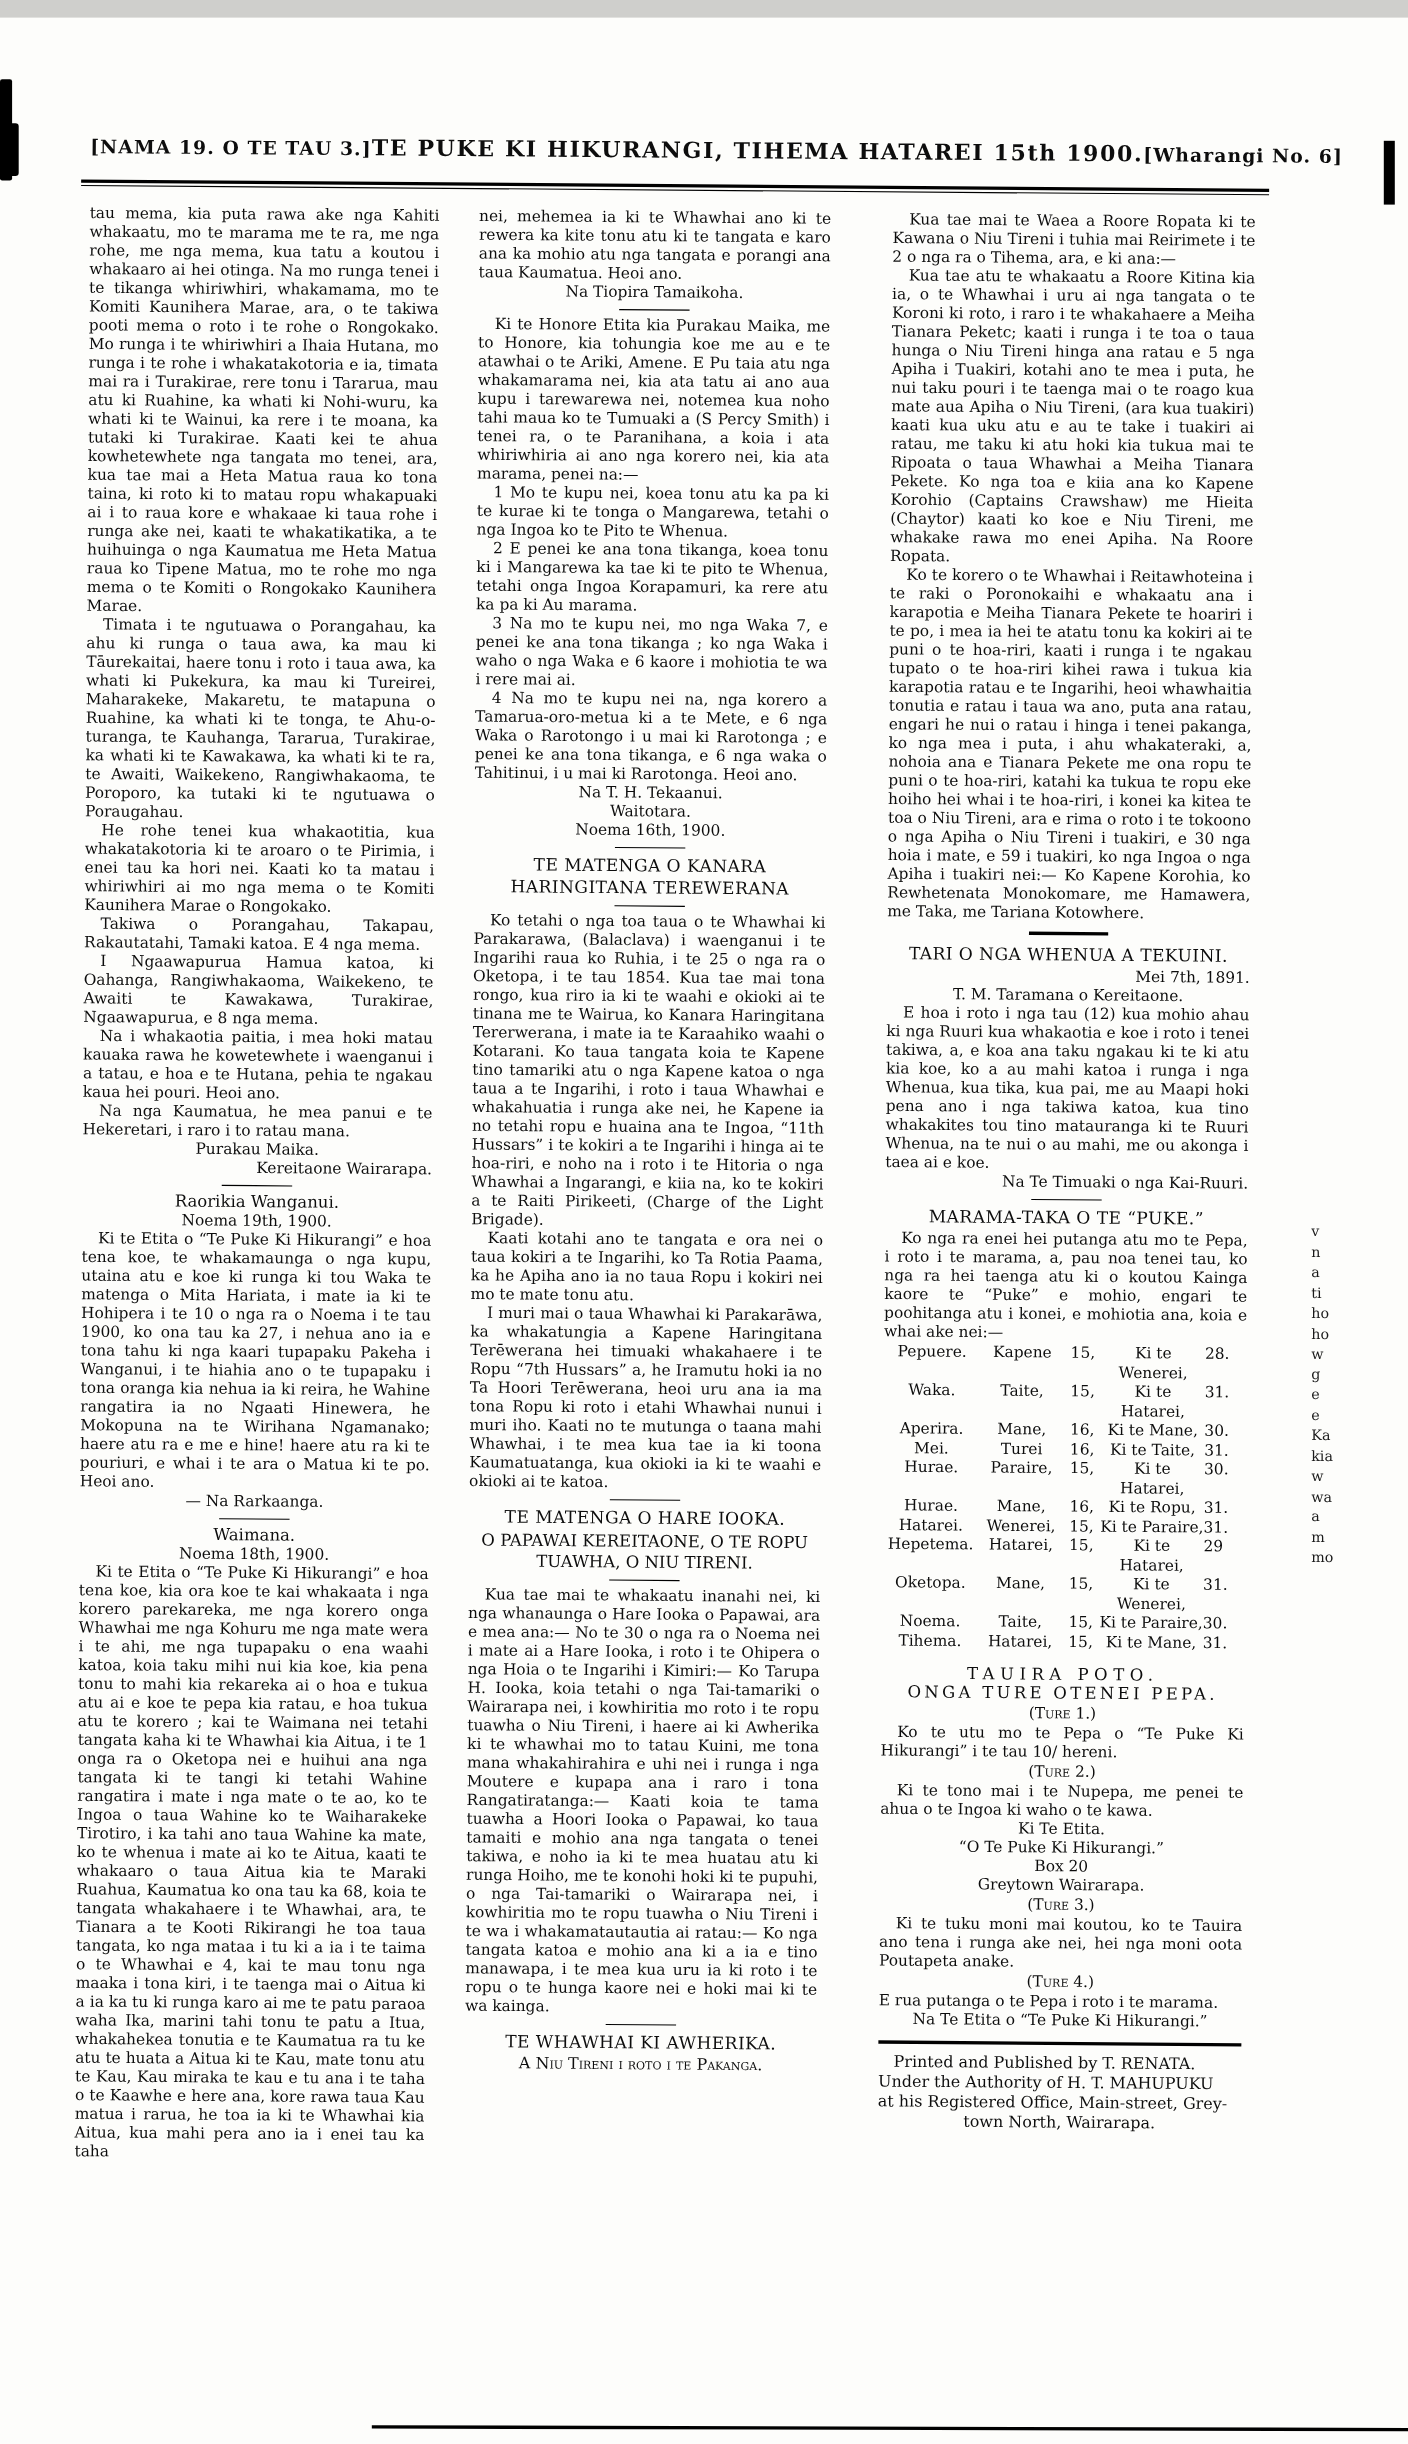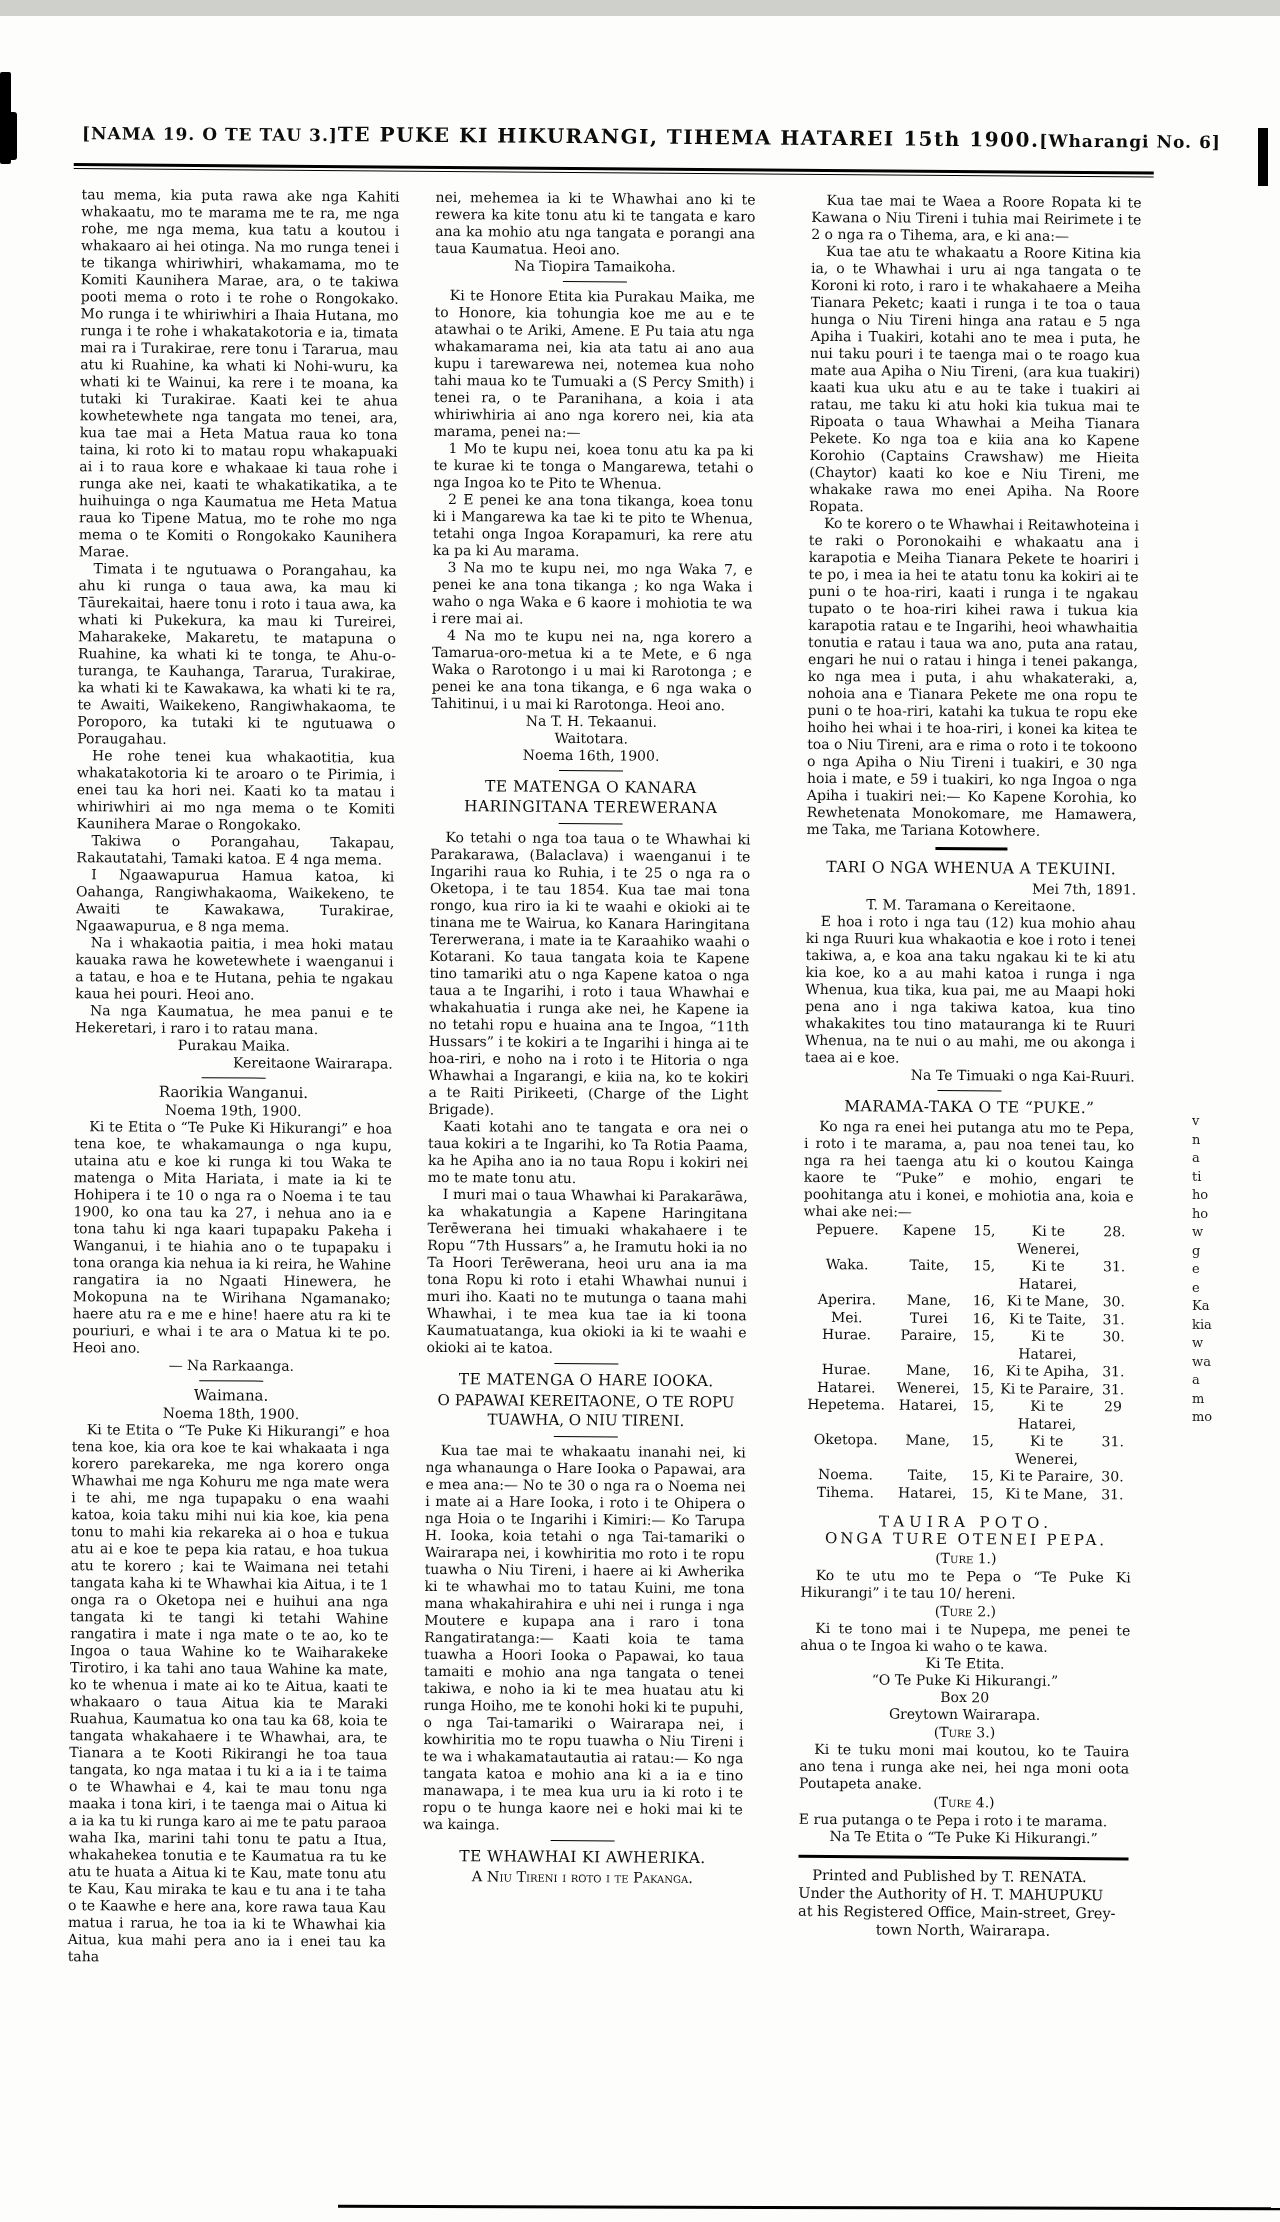--- a/index.html
+++ b/index.html
@@ -28,21 +28,21 @@
   .art-sc{margin:0;text-align:center;font-variant:small-caps;font-size:14.5px;text-indent:0;}
   .rule-s{width:64px;margin:6px auto;border-top:1.5px solid #000;}
   .rule-thick{width:72px;margin:8px auto;border-top:3px solid #000;}
   .rule-full{border-top:3px solid #000;margin:10px 0 8px;}
   .ture{margin:1px 0;text-align:center;font-variant:small-caps;text-indent:0;}
   .sp1{margin:12px 0 0;text-align:center;letter-spacing:5px;font-size:15px;text-indent:0;}
   .sp2{margin:0 0 2px;text-align:center;letter-spacing:3px;font-size:15px;text-indent:0;}
   .cal{margin:1px 0 2px;}
   .cal-row{display:grid;grid-template-columns:88px 76px 34px 1fr 38px;line-height:17.5px;}
   .cal-row span{text-align:center;}
-  .cal-row .n2{text-align:center;}
+  .cal-row .n2{text-align:left;}
   .printer p{margin:0;text-indent:14px;font-size:14.5px;line-height:18px;}
   .printer p.cont{text-indent:0;}
   .printer p.last{text-align:center;text-indent:0;}
   
   .art{position:absolute;background:#000;}
   .art-tl1{left:0;top:56px;width:11px;height:92px;border-radius:2px;}
   .art-tl2{left:4px;top:96px;width:13px;height:48px;border-radius:3px;}
   .art-rbar{left:1258px;top:112px;width:10px;height:58px;}
   .art-bline{left:338px;top:2190px;width:942px;height:3px;transform:rotate(0.15deg);}
   .edge-bleed{position:absolute;left:1192px;top:1096px;width:26px;font-size:13px;line-height:18.5px;color:#1a1a1a;}
@@ -156,21 +156,21 @@
             <span>Hurae.</span>
             <span>Paraire,</span>
             <span>15,</span>
             <span>Ki te Hatarei,</span>
             <span class="n2">30.</span>
           </div>
         <div class="cal-row">
             <span>Hurae.</span>
             <span>Mane,</span>
             <span>16,</span>
-            <span>Ki te Apiha,</span>
+            <span>Ki te Ropu,</span>
             <span class="n2">31.</span>
           </div>
         <div class="cal-row">
             <span>Hatarei.</span>
             <span>Wenerei,</span>
             <span>15,</span>
             <span>Ki te Paraire,</span>
             <span class="n2">31.</span>
           </div>
         <div class="cal-row">

